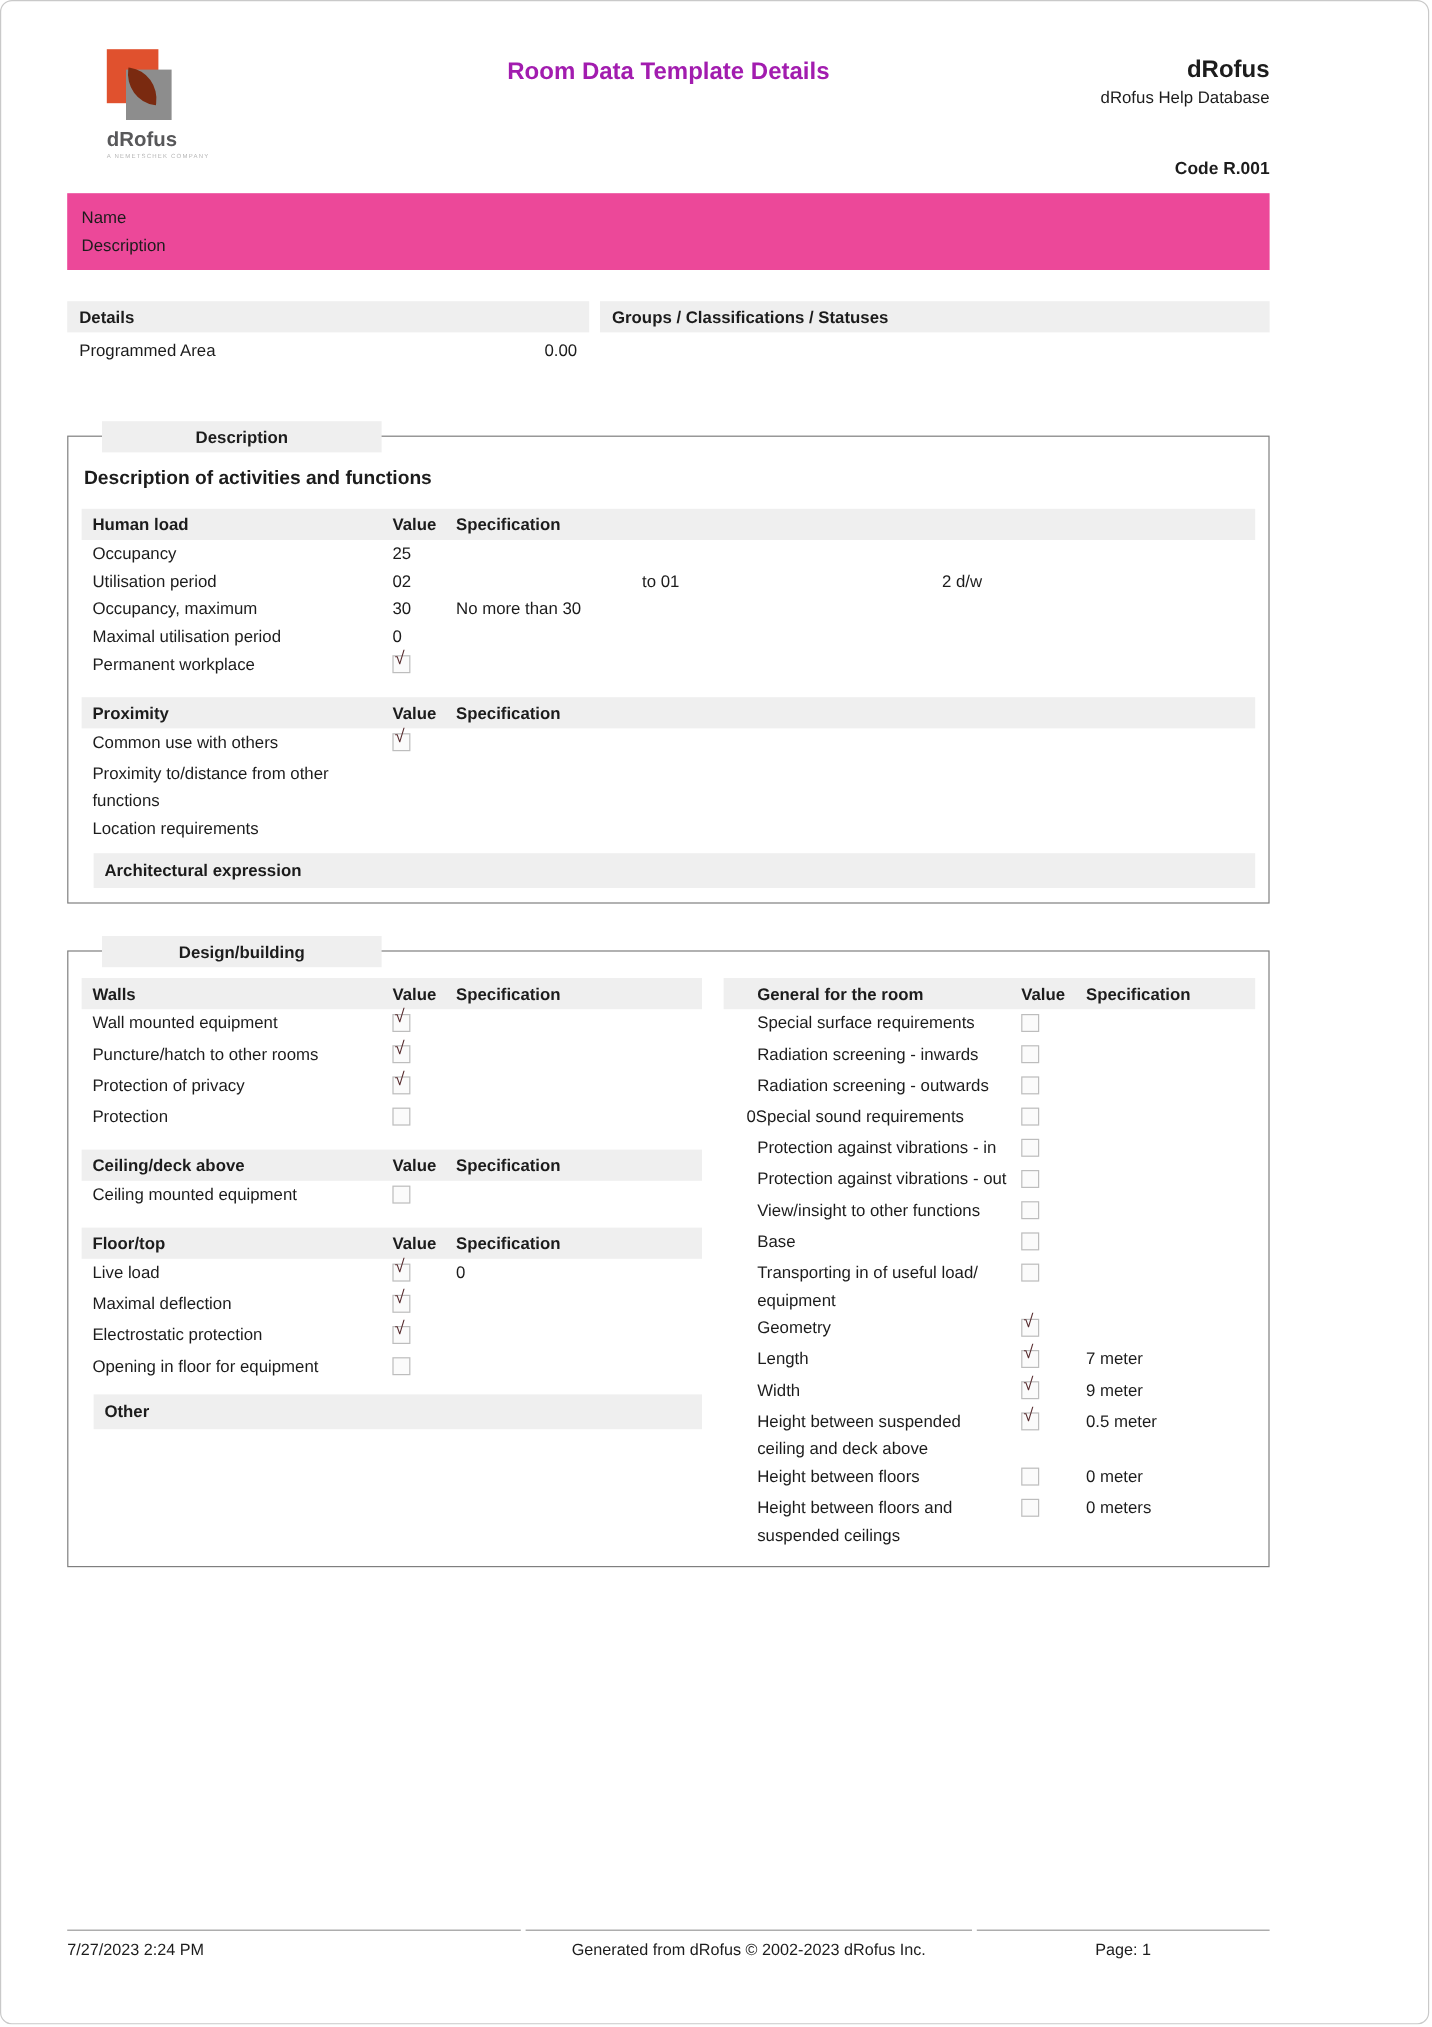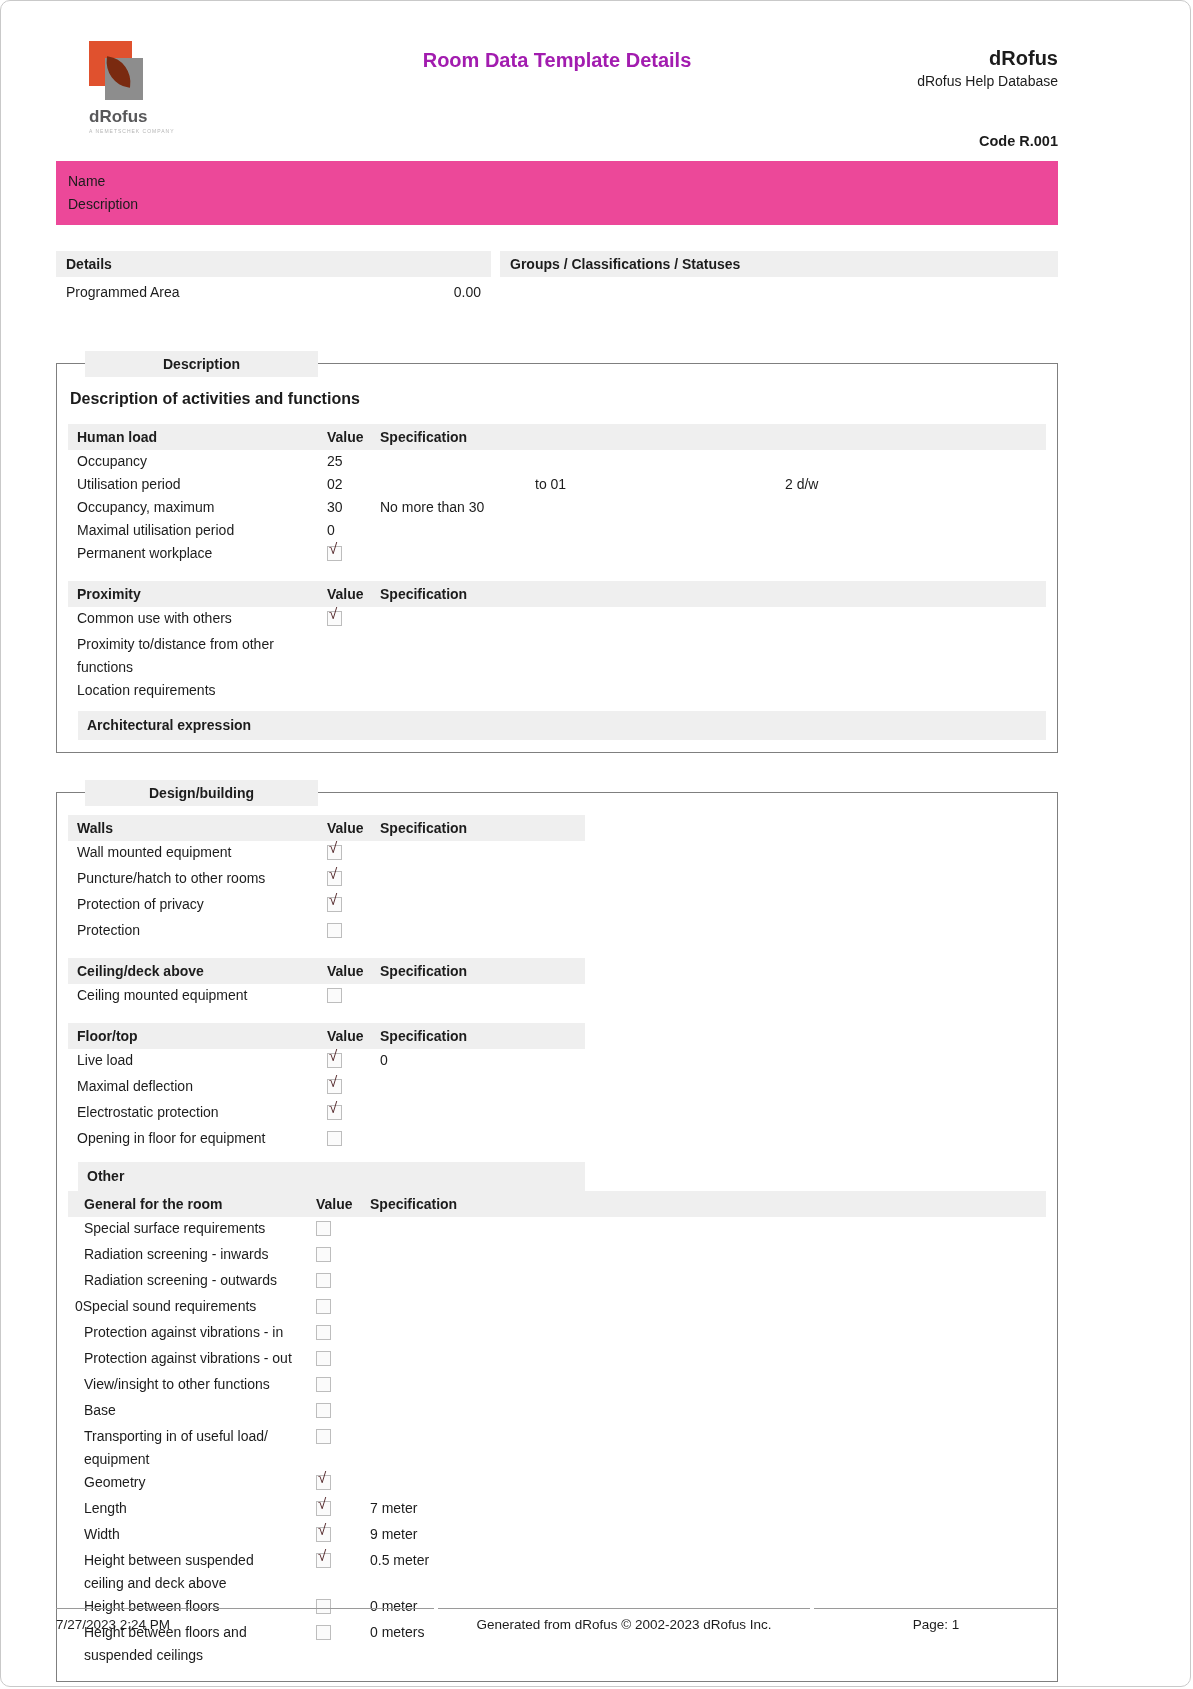--- a/index.html
+++ b/index.html
@@ -51,24 +51,24 @@
   .cl { width:259px; padding-left:9px; white-space:pre-line; }
   .cv { width:53px; }
   .cs { width:155px; }
   .ct { width:250px; }
   .cu { flex:1; }
   .tgap { height:13px; }
   .widebar { background:#efefef; height:29px; line-height:29px; font-weight:700;
              font-size:14px; padding-left:9px; margin-top:9px;margin-left:10px; }
 
   
-  .cols { display:flex;flex-direction:column; }
+  .cols { display:flex; }
   .col-l { width:517px; margin-right:18px; }
   .col-r { flex:1; }
-  .col-r .cl { width:248px; padding-left:16px; }
+  .col-r .cl { width:248px; padding-left:28px; }
   .col-r .cv { width:54px; }
   .col-r .cs { flex:1; width:auto; }
   .col-l .cs { flex:1; width:auto; }
   .outdent { text-indent:-9px; }
 
   
   .cb { position:relative; display:inline-block; width:15px; height:15px; margin-top:4px;
         border:1px solid #bdbdbd; background:#fbfbfb; }
   .cb.on::after { content:"\221A"; position:absolute; left:1px; top:-6px; font-size:15px;
                   line-height:15px; color:#572c2f; }

